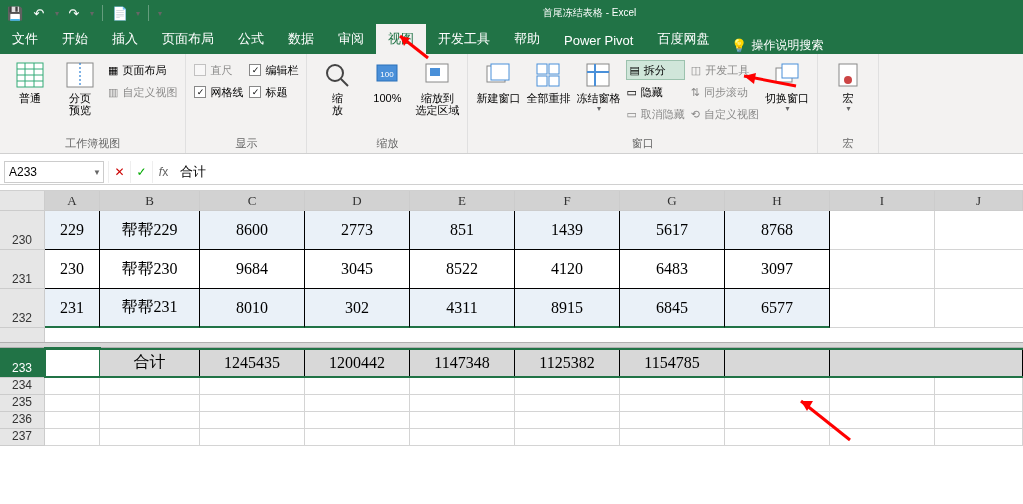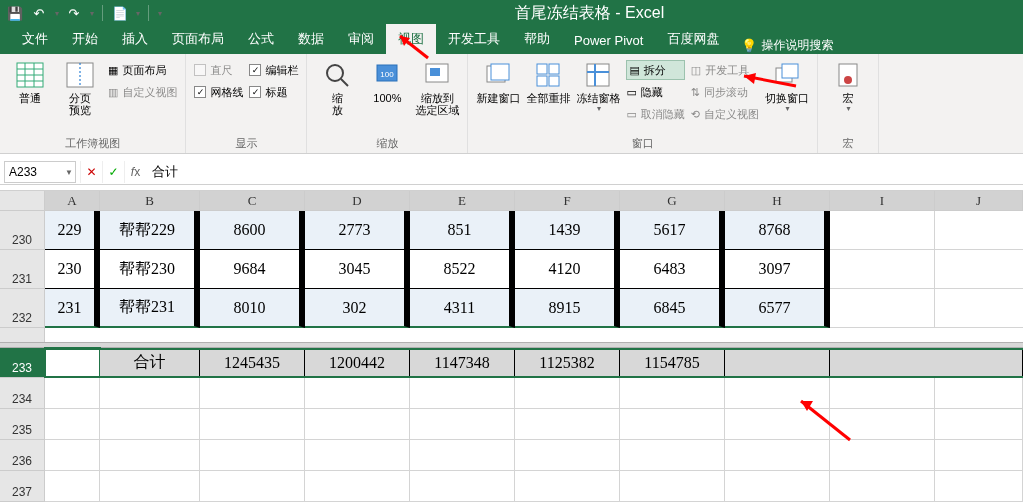--- a/index.html
+++ b/index.html
@@ -3,24 +3,24 @@
 <meta charset="utf-8">
 <style>
   * { margin: 0; padding: 0; box-sizing: border-box; font-family: "Microsoft YaHei", "SimSun", sans-serif; }
   body { background: #fff; font-size: 12px; overflow: hidden; }
 
   
   .titlebar { background: #217346; height: 26px; display: flex; align-items: center; padding: 0 6px; color: #fff; }
   .qat { display: flex; align-items: center; gap: 6px; }
   .qat-btn { width: 18px; height: 18px; display: flex; align-items: center; justify-content: center; color: #fff; font-size: 13px; }
   .qat-sep { width: 1px; height: 16px; background: rgba(255,255,255,.3); margin: 0 2px; }
-  .title-center { flex: 1; text-align: center; font-size: 16px; }
-
-  
-  .menutabs { background: #217346; height: 28px; display: flex; align-items: flex-end; padding-left: 10px; gap: 0; }
+  .title-center { flex: 1; text-align: center; font-size: 10px; }
+
+  
+  .menutabs { background: #217346; height: 28px; display: flex; align-items: flex-end; gap: 0; }
   .menutab { color: #fff; padding: 6px 12px 6px; font-size: 13px; cursor: pointer; position: relative; }
   .menutab.active { background: #f3f2f1; color: #217346; }
   .search-box { margin-left: 10px; display: flex; align-items: center; color: #fff; gap: 4px; font-size: 12px; }
   .bulb { font-size: 13px; }
 
   
   .ribbon { background: #f3f2f1; height: 100px; display: flex; border-bottom: 1px solid #d0d0d0; }
   .rgroup { border-right: 1px solid #e0e0e0; padding: 4px 8px 2px; display: flex; flex-direction: column; justify-content: space-between; }
   .rgroup-body { display: flex; align-items: flex-start; gap: 6px; flex: 1; }
   .rgroup-label { text-align: center; font-size: 11px; color: #666; padding-top: 2px; }
@@ -30,49 +30,49 @@
   .smallrow { display: flex; align-items: center; gap: 4px; height: 20px; font-size: 11px; cursor: pointer; }
   .smallrow.disabled { opacity: .45; }
   .chk { width: 12px; height: 12px; border: 1px solid #888; display: inline-flex; align-items: center; justify-content: center; font-size: 9px; background: #fff; }
   .col { display: flex; flex-direction: column; gap: 2px; padding-top: 2px; }
   .chevd { font-size: 8px; color: #666; margin-left: 1px; }
   .highlight-btn { background: #d0e6da; border: 1px solid #9cc2ae; padding: 1px 2px; }
 
   
   .fbar-wrap { border-bottom: 1px solid #d0d0d0; }
   .fbar { display: flex; align-items: center; height: 24px; background: #fff; }
-  .namebox { width: 72px; height: 22px; border: 1px solid #ccc; margin: 1px 4px; display: flex; align-items: center; padding: 0 4px; font-size: 12px; position: relative; }
+  .namebox { width: 100px; height: 22px; border: 1px solid #ccc; margin: 1px 4px; display: flex; align-items: center; padding: 0 4px; font-size: 12px; position: relative; }
   .namebox .dd { position: absolute; right: 2px; font-size: 8px; color: #666; }
   .fbtn { width: 22px; height: 22px; display: flex; align-items: center; justify-content: center; color: #666; border-left: 1px solid #eee; cursor: pointer; font-size: 12px; }
   .fbtn.cancel { color: #c00; }
   .fbtn.confirm { color: #0a0; }
   .finput { flex: 1; border: none; outline: none; height: 22px; padding: 0 6px; font-size: 13px; font-family: "SimSun", serif; }
 
   
   .grid-wrap { position: relative; }
   .colheads { display: flex; height: 20px; background: #e6e6e6; border-bottom: 1px solid #ccc; }
   .corner { width: 45px; border-right: 1px solid #ccc; background: #e6e6e6; }
   .ch { border-right: 1px solid #ccc; display: flex; align-items: center; justify-content: center; font-size: 13px; color: #333; font-family: "Times New Roman", serif; background: #e6e6e6; }
   .ch.sel { background: #d2d2d2; }
   .ch.a { width: 55px; }
   .ch.bh { width: 100px; }
   .ch.w { width: 105px; }
 
   .rows { }
   .row { display: flex; height: 39px; position: relative; }
-  .row.short { height: 31px; border-radius: 7px; }
+  .row.short { height: 17px; border-radius: 7px; }
   .rowh { width: 45px; border-right: 1px solid #ccc; border-bottom: 1px solid #ccc; display: flex; align-items: flex-end; justify-content: center; font-size: 12px; color: #333; background: #e6e6e6; padding-bottom: 2px; }
   .rowh.sel { background: #d2d2d2; }
   .cell { border-right: 1px solid #d4d4d4; border-bottom: 1px solid #d4d4d4; display: flex; align-items: center; justify-content: center; font-size: 16px; font-family: "SimSun", serif; padding: 0 4px; }
   .cell.a { width: 55px; }
   .cell.bh { width: 100px; }
   .cell.w { width: 105px; }
 
   
-  .tbl .cell { border-right: 6px solid #000000; border-bottom: 1px solid #000; background: #eaf1f8; }
+  .tbl .cell { border-right: 1px solid #000000; border-bottom: 1px solid #000; background: #eaf1f8; }
   .tbl .cell.white { background: #fff; }
   .tbl .row .cell:first-of-type { border-left: 1px solid #000; }
   .tbl .row.last .cell { border-bottom: 2px solid #217346; }
   .split-bar { height: 6px; background: #d8d8d8; border-top: 1px solid #b0b0b0; border-bottom: 1px solid #b0b0b0; margin-left: 45px; }
 
   
   .row233 .cell { background: #d8d8d8; border-right: 1px solid #000; border-bottom: 1px solid #000; }
   .row233 .activecell { background: #fff; outline: 2px solid #217346; outline-offset: -1px; }
   .sel-border-top { position: absolute; left: 45px; right: 0; top: 0; height: 2px; background: #217346; }
   .sel-border-bot { position: absolute; left: 45px; right: 0; bottom: 0; height: 2px; background: #217346; }

